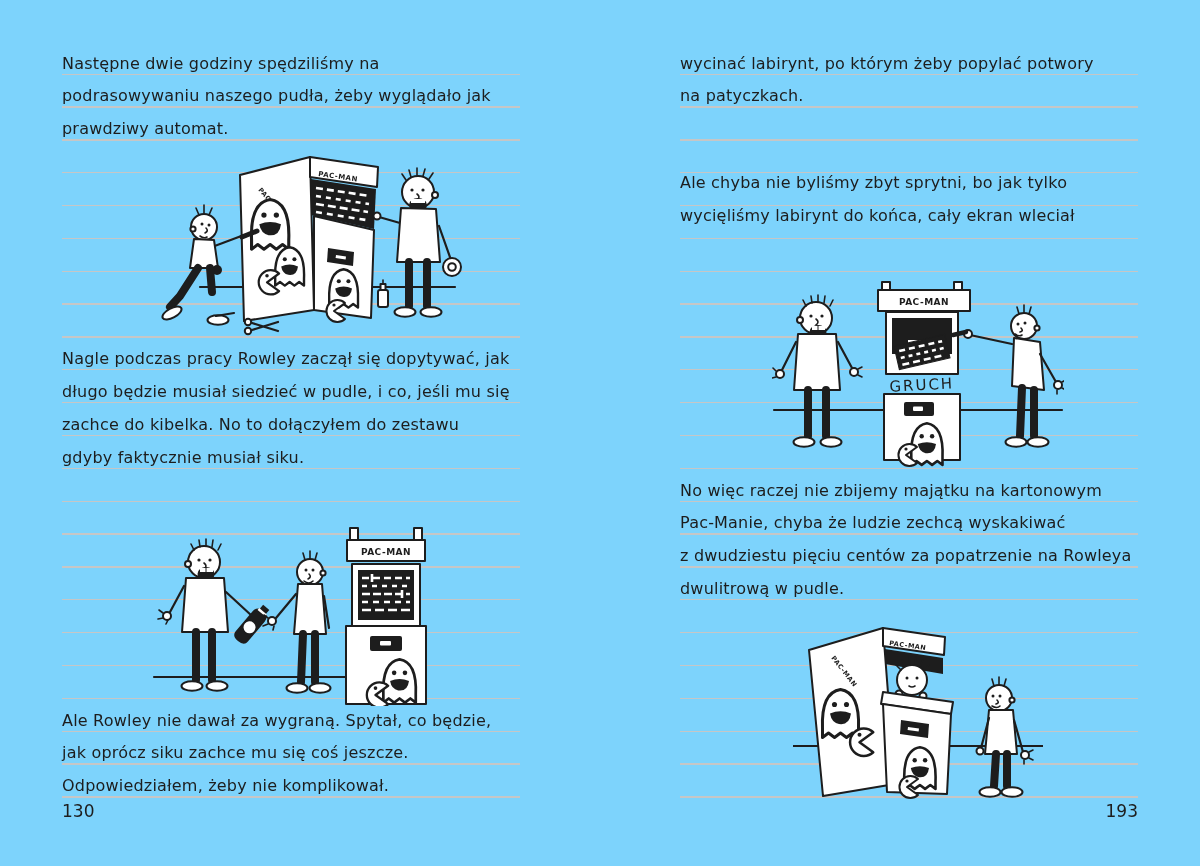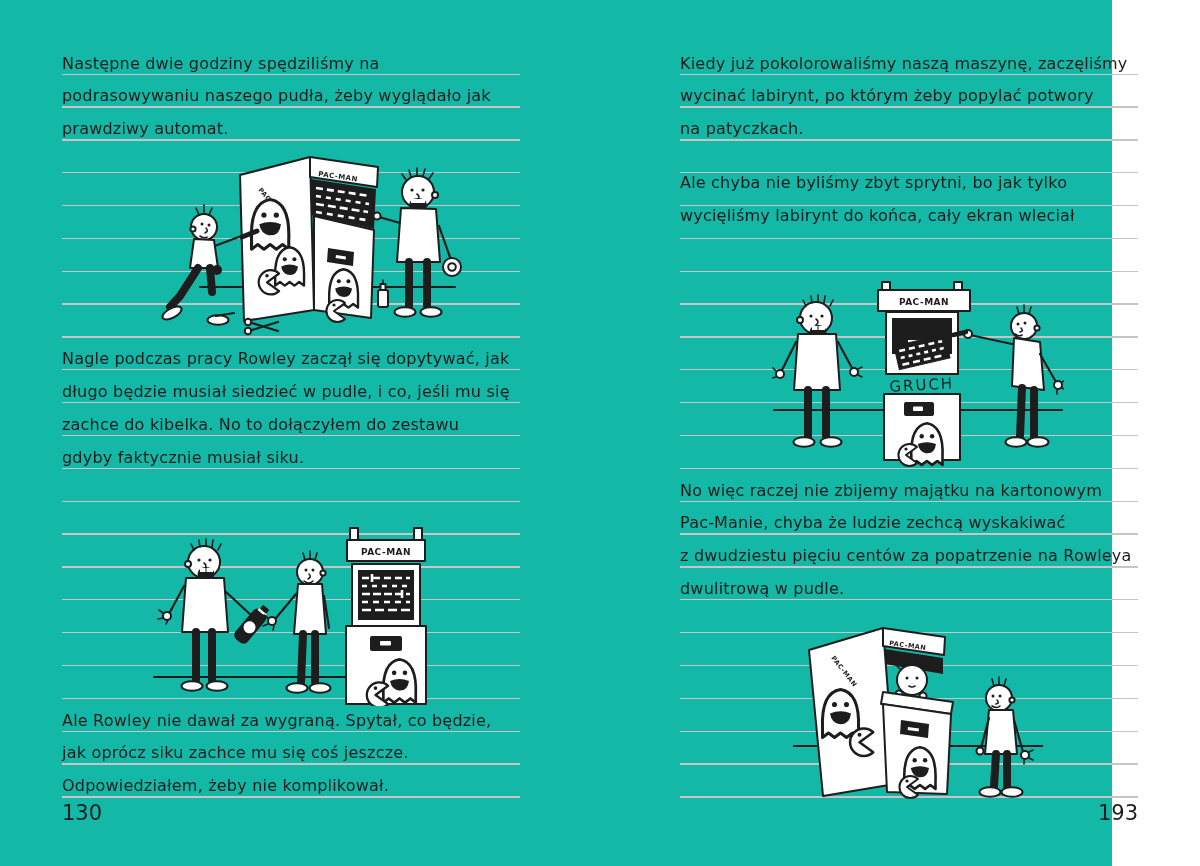--- a/index.html
+++ b/index.html
@@ -1,30 +1,30 @@
 <!DOCTYPE html>
 <html><head>
 <meta charset="utf-8">
 <style>
   html,body { margin:0; padding:0; background:#ffffff; }
   body { width:1200px; height:866px; overflow:hidden;
          font-family:"DejaVu Sans", sans-serif; color:#1d1d1d; }
-  .spread { position:relative; width:1112px; height:866px; background:#14b8a6; }
+  .spread { position:relative; width:1200px; height:866px; background:#7dd3fc; }
 
   .rules { position:absolute; top:42.2px; height:755.6px; width:458px;
            background:repeating-linear-gradient(to bottom,
              transparent 0px, transparent 31.55px,
              #c6c6c6 31.55px, #c6c6c6 32.85px); }
   .rules.left  { left:62px; }
   .rules.right { left:680px; }
 
   .para { position:absolute; width:475px; font-size:16px; line-height:32.85px;
           letter-spacing:0.2px; white-space:nowrap; }
   .para div { height:32.85px; }
-  .pagenum { position:absolute; top:801px; font-size:21px; }
+  .pagenum { position:absolute; top:801px; font-size:17px; }
   .pagenum.left  { left:62px; }
   .pagenum.right { left:1038px; width:100px; text-align:right; }
 
   .illu { position:absolute; }
 
   
   .s   { fill:#ffffff; stroke:#1d1d1d; stroke-width:2; stroke-linejoin:round; stroke-linecap:round; }
   .l   { fill:none; stroke:#1d1d1d; stroke-width:2.2; stroke-linecap:round; stroke-linejoin:round; }
   .thin{ fill:none; stroke:#1d1d1d; stroke-width:1.6; stroke-linecap:round; }
   .leg { fill:none; stroke:#1d1d1d; stroke-width:8; stroke-linecap:round; }
@@ -69,21 +69,20 @@
     <div>gdyby faktycznie musiał siku.</div>
   </div>
   <div class="para" style="left:62px; top:704.5px">
     <div>Ale Rowley nie dawał za wygraną. Spytał, co będzie,</div>
     <div>jak oprócz siku zachce mu się coś jeszcze.</div>
     <div>Odpowiedziałem, żeby nie komplikował.</div>
   </div>
   <div class="pagenum left">130</div>
 
   <div class="para" style="left:680px; top:47.5px">
-    <div>Kiedy już pokolorowaliśmy naszą maszynę, zaczęliśmy</div>
     <div>wycinać labirynt, po którym żeby popylać potwory</div>
     <div>na patyczkach.</div>
   </div>
   <div class="para" style="left:680px; top:167px">
     <div>Ale chyba nie byliśmy zbyt sprytni, bo jak tylko</div>
     <div>wycięliśmy labirynt do końca, cały ekran wleciał</div>
   </div>
   <div class="para" style="left:680px; top:474.6px">
     <div>No więc raczej nie zbijemy majątku na kartonowym</div>
     <div>Pac-Manie, chyba że ludzie zechcą wyskakiwać</div>

